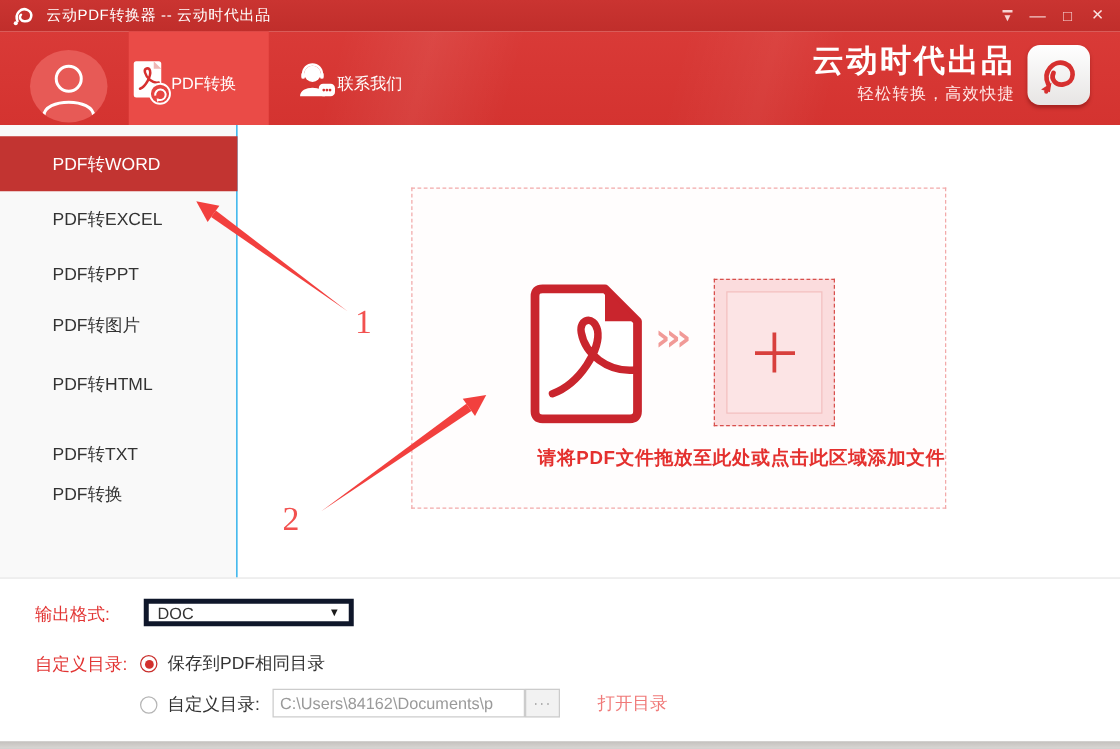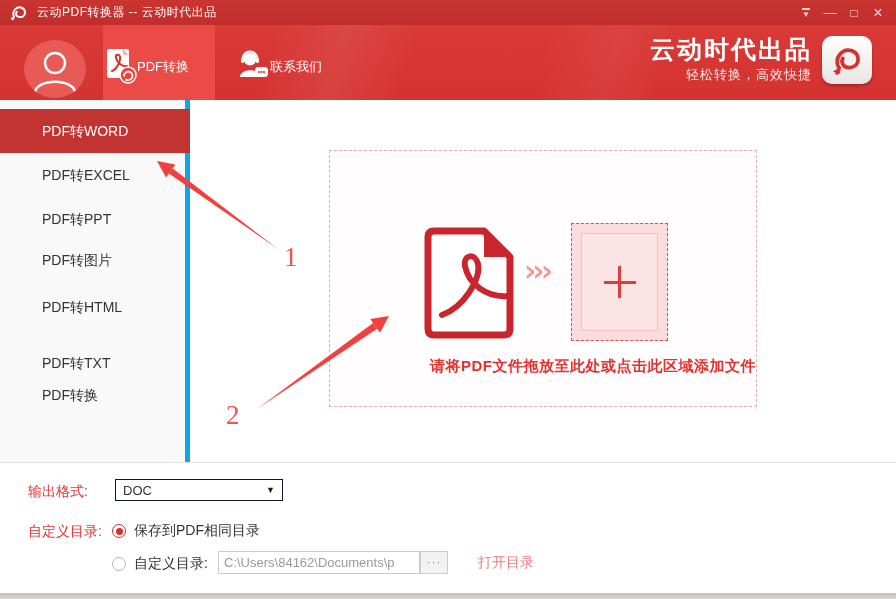--- a/index.html
+++ b/index.html
@@ -52,21 +52,21 @@
   .brand-sub { font-size:13px; color:#ffe9e8; margin-top:3px; letter-spacing:1px; }
   .brand-logo {
     width:50px; height:48px; border-radius:10px;
     background:linear-gradient(#ffffff,#e7e5e4);
     box-shadow:0 2px 3px rgba(80,0,0,.35);
     display:flex; align-items:center; justify-content:center;
   }
   
   .sidebar {
     position:absolute; top:100px; left:0; width:190px; height:362px;
-    background:#f9f9f9; border-right:5px solid #0ea5e9;
+    background:#f9f9f9; border-right:1px solid #0ea5e9;
   }
   .side-item {
     position:absolute; left:0; width:190px; height:44px; line-height:44px;
     padding-left:42px; font-size:14px; color:#333; cursor:pointer;
   }
   .side-item.active { background:#c23431; color:#fff; }
   
   .dropzone {
     position:absolute; left:329px; top:150px; width:428px; height:257px;
     border:1px dashed #f2a9a9; background:#fffdfd; cursor:pointer;
@@ -96,21 +96,21 @@
   .num1 { left:284px; top:242px; }
   .num2 { left:226px; top:400px; }
   
   .divider { position:absolute; top:462px; left:0; right:0; height:1px; background:#e2e2e2; }
   .bottom { position:absolute; top:463px; left:0; right:0; height:130px; background:#fff; }
   .b-label { position:absolute; color:#e23534; font-size:14px; }
   .lbl-format { left:28px; top:20px; }
   .lbl-dir { left:28px; top:60px; }
   .select {
     position:absolute; left:115px; top:16px; width:168px; height:22px;
-    border:1px solid #0f172a; background:#fff; font-size:13px; color:#333;
+    border:4px solid #0f172a; background:#fff; font-size:13px; color:#333;
     display:flex; align-items:center; padding:0 7px; cursor:pointer;
   }
   .select-arrow { margin-left:auto; font-size:9px; color:#1a1a1a; }
   .radio {
     position:absolute; width:14px; height:14px; border-radius:50%;
     border:1px solid #b5b5b5; background:#fff; cursor:pointer;
   }
   .radio.checked { border-color:#c9302d; }
   .radio.checked::after {
     content:""; display:block; width:7px; height:7px; margin:2.5px;

